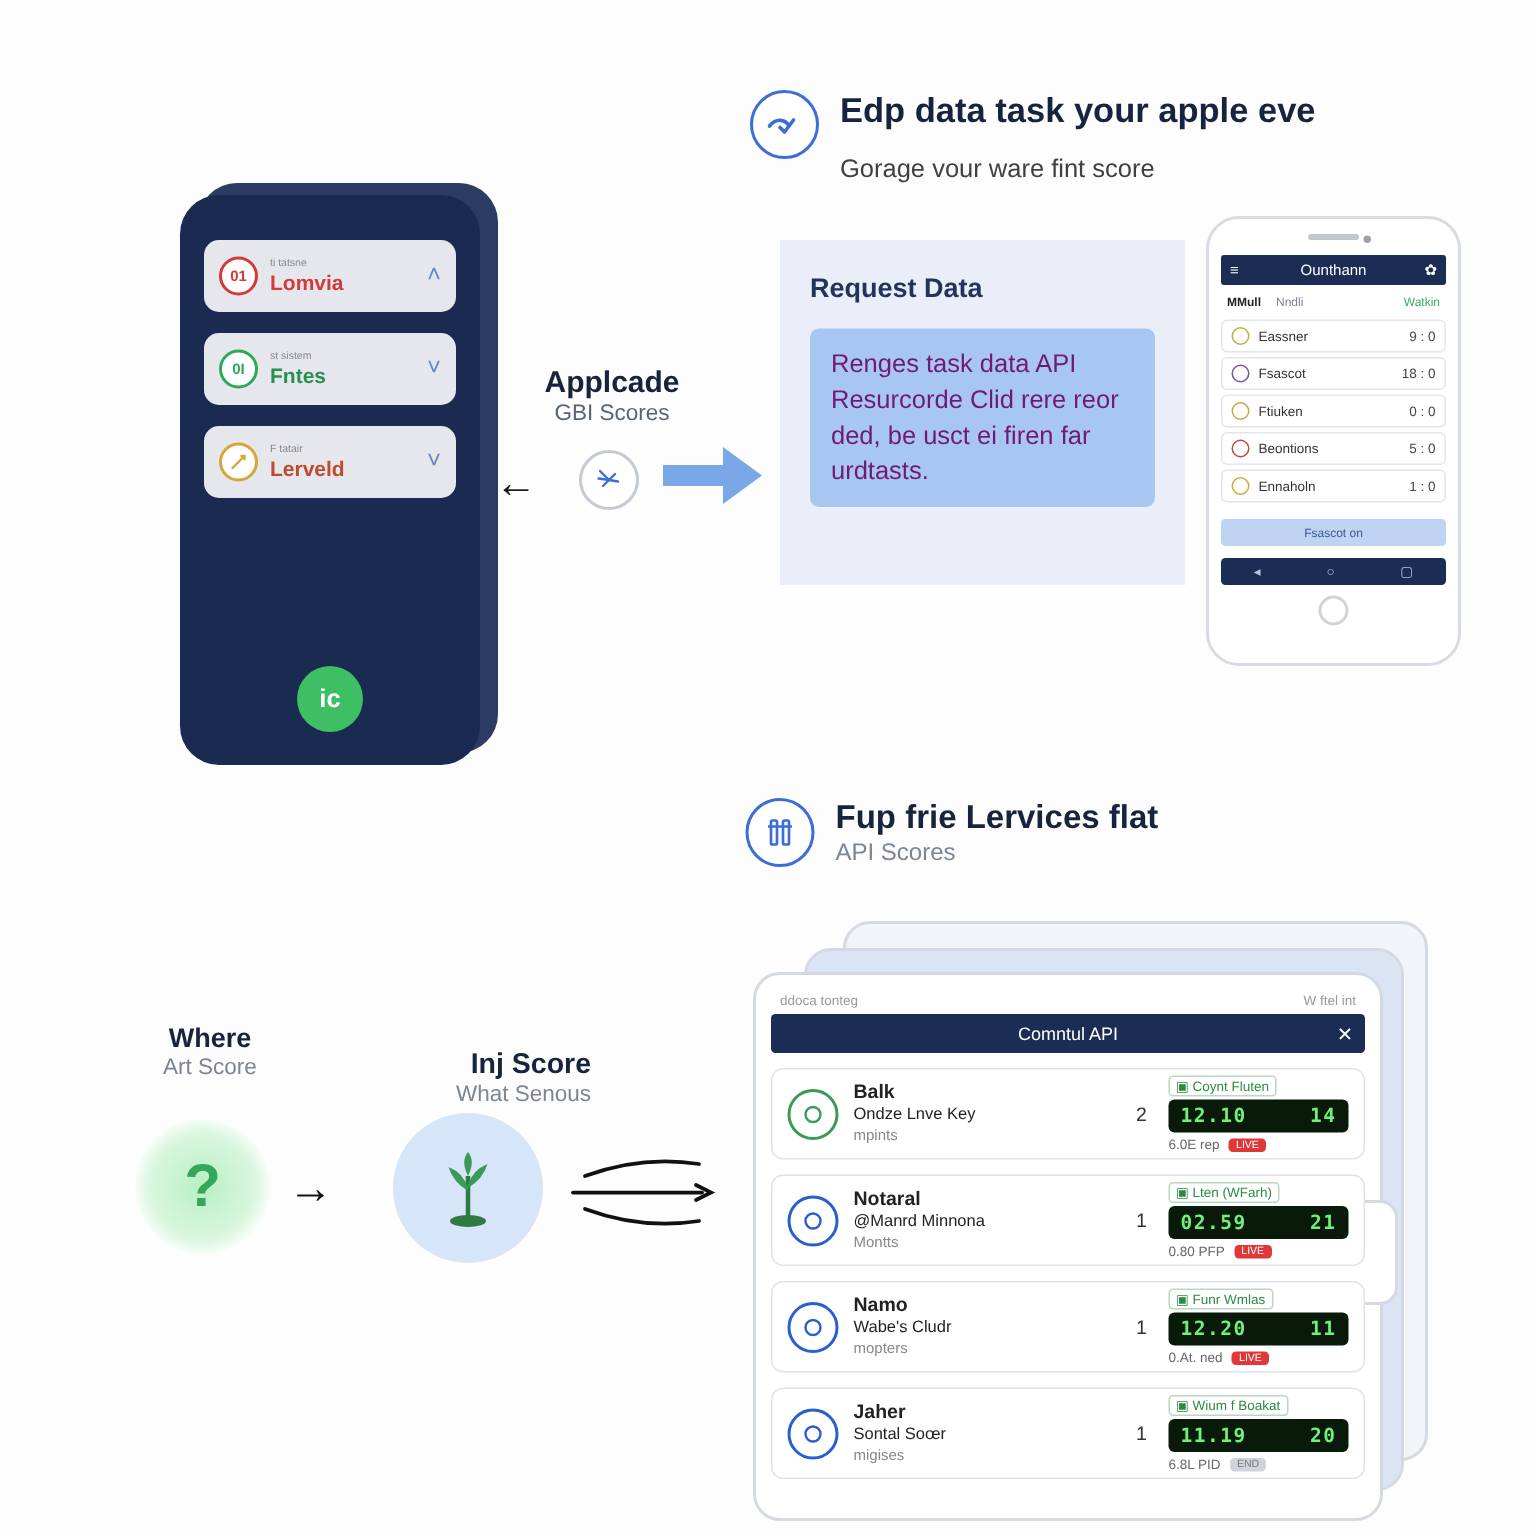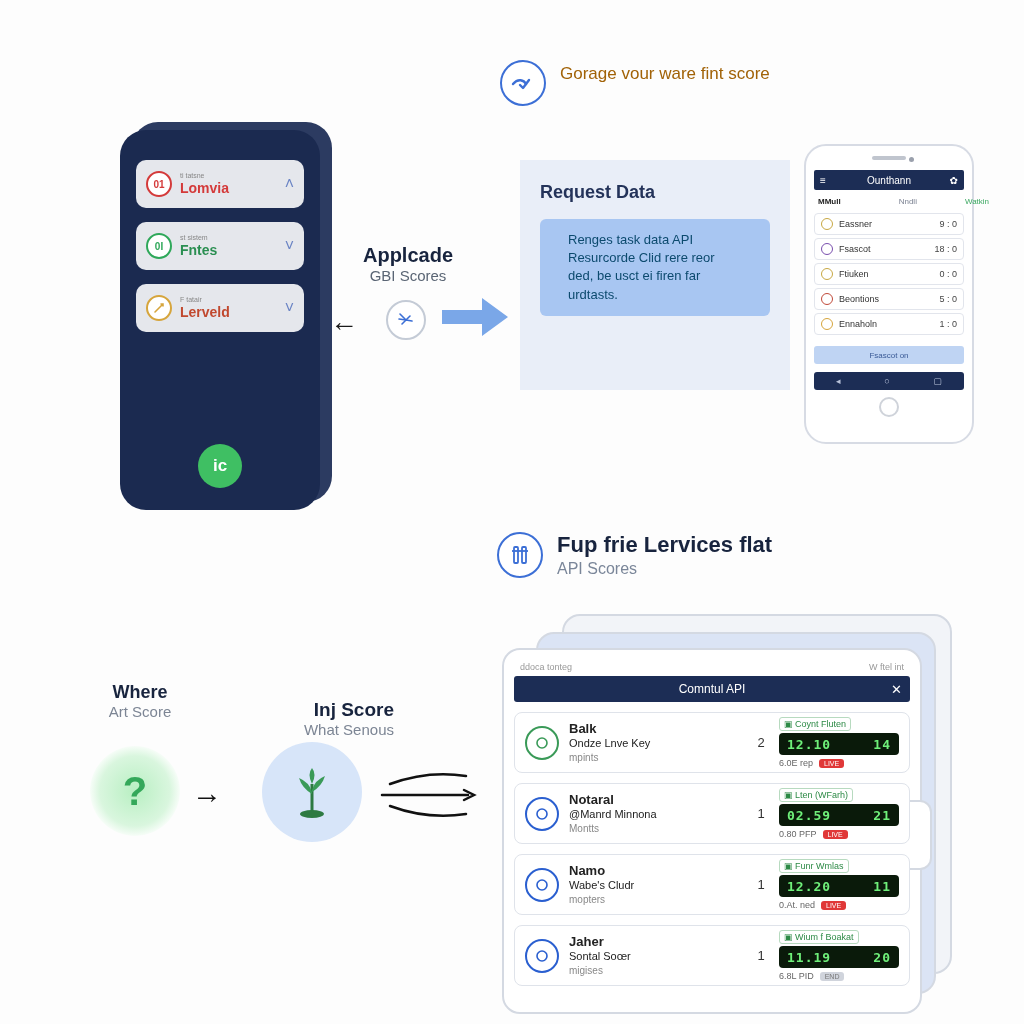--- a/index.html
+++ b/index.html
@@ -16,21 +16,21 @@
     position: absolute; left: 500px; top: 60px;
     display: flex; align-items: flex-start; gap: 14px;
   }
   .round-icon {
     width: 46px; height: 46px; border-radius: 50%;
     border: 2px solid #3c6fd6; display: flex; align-items: center; justify-content: center;
     flex-shrink: 0;
     background: #fff;
   }
   .top-header .title { font-size: 23px; font-weight: 700; color: #17243f; }
-  .top-header .sub   { font-size: 17px; color: #a16207; margin-top: 4px; }
+  .top-header .sub   { font-size: 17px; color: #404040; margin-top: 16px; }
 
   
   .phone-dark {
     position: absolute; left: 120px; top: 130px;
     width: 200px; height: 380px;
     background: #1b2a50; border-radius: 26px;
     padding: 30px 16px;
   }
   .phone-dark-shadow {
     position: absolute; left: 132px; top: 122px;
@@ -74,41 +74,41 @@
   }
 
   
   .req-panel {
     position:absolute; left:520px; top:160px;
     width:270px; height:230px; background:#e9eef8;
     padding:22px 20px;
   }
   .req-panel h3{font-size:18px;color:#24335a;font-weight:700;margin-bottom:16px;}
   .req-blue {
-    background:#a8c6f2; border-radius:6px; padding:12px 28px;
-    font-size:13px; line-height:1.4; color:#0c4a6e;
+    background:#a8c6f2; border-radius:6px; padding:12px 14px;
+    font-size:17px; line-height:1.4; color:#701a75;
   }
 
   
   .phone-right {
     position:absolute; left:804px; top:144px;
     width:170px; height:300px; background:#fff;
     border:2px solid #d7dbe4; border-radius:22px;
     padding:8px 8px 6px 8px;
     display:flex; flex-direction:column; gap:4px;
   }
   .phone-right .speaker{align-self:center;width:34px;height:4px;background:#c0c5ce;border-radius:2px;margin-top:2px;}
   .phone-right .cam{position:absolute;top:11px;right:58px;width:5px;height:5px;background:#9aa0ac;border-radius:50%;}
   .phone-right .headerbar{
     background:#1c2d55;color:#fff;font-size:10px;height:20px;border-radius:2px;
     display:flex;align-items:center;justify-content:center;gap:6px;margin-top:6px;position:relative;
   }
   .phone-right .headerbar::before{content:"≡";position:absolute;left:6px;}
   .phone-right .headerbar .gear{position:absolute;right:6px;}
-  .phone-right .tabs{display:flex;font-size:8px;color:#7b8292;padding:3px 4px;gap:48px;}
+  .phone-right .tabs{display:flex;font-size:8px;color:#7b8292;padding:3px 4px;}
   .phone-right .tabs span:first-child{color:#222;font-weight:600;}
   .phone-right .tabs span:nth-child(2){margin-left:10px;}
   .phone-right .tabs span:last-child{margin-left:auto;color:#3ca862;}
   .ph-row{display:flex;align-items:center;border:1px solid #e2e5ec;border-radius:4px;height:22px;padding:0 6px;font-size:9px;margin-bottom:3px;}
   .ph-row .ic{width:12px;height:12px;border-radius:50%;border:1.5px solid #c8a843;margin-right:6px;}
   .ph-row .nm{flex:1;color:#333;}
   .ph-row .sc{color:#444;}
   .phone-right .cta{background:#bfd4f3;height:18px;border-radius:3px;display:flex;align-items:center;justify-content:center;font-size:8px;color:#3a5a96;margin-top:4px;}
   .phone-right .navbar{background:#1c2d55;height:18px;border-radius:3px;margin-top:4px;display:flex;align-items:center;justify-content:space-around;color:#b8c2d9;font-size:9px;}
   .phone-right .home{align-self:center;width:20px;height:20px;border:2px solid #cfd3da;border-radius:50%;margin-top:3px;}
@@ -178,20 +178,21 @@
 <body>
 
 <div class="top-header">
   <div class="round-icon">
     <svg width="26" height="26" viewBox="0 0 26 26">
         <path d="M3 14 C 8 8, 14 10, 16 14" fill="none" stroke="#3c6fd6" stroke-width="2.4" stroke-linecap="round"></path>
         <path d="M10 15 l3 3 l6 -8" fill="none" stroke="#3c6fd6" stroke-width="2.4" stroke-linecap="round" stroke-linejoin="round"></path>
       </svg>
   </div>
   <div>
+    <div class="title">Edp data task your apple eve</div>
     <div class="sub">Gorage vour ware fint score</div>
   </div>
 </div>
 
 <div class="phone-dark-shadow"></div>
 <div class="phone-dark">
   <div class="list-pill">
     <div class="dot" style="border-color:#d43a3a;color:#d43a3a">01</div>
     <div style="flex:1">
       <div class="tiny">ti tatsne</div>

